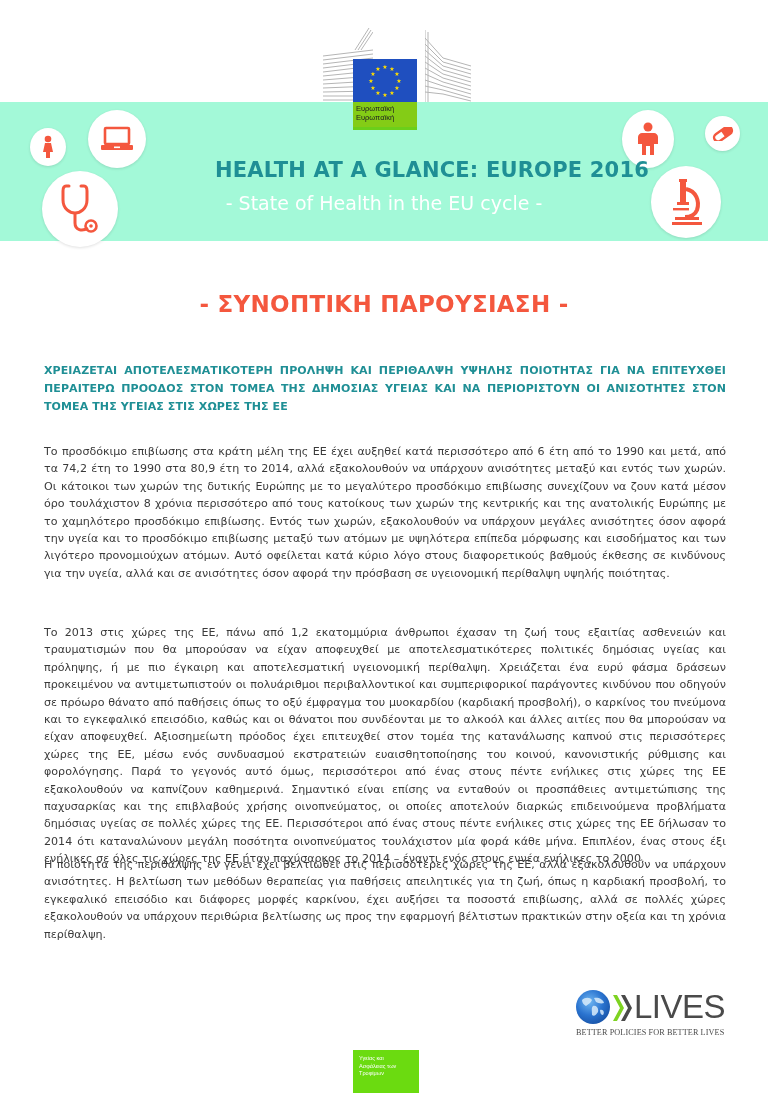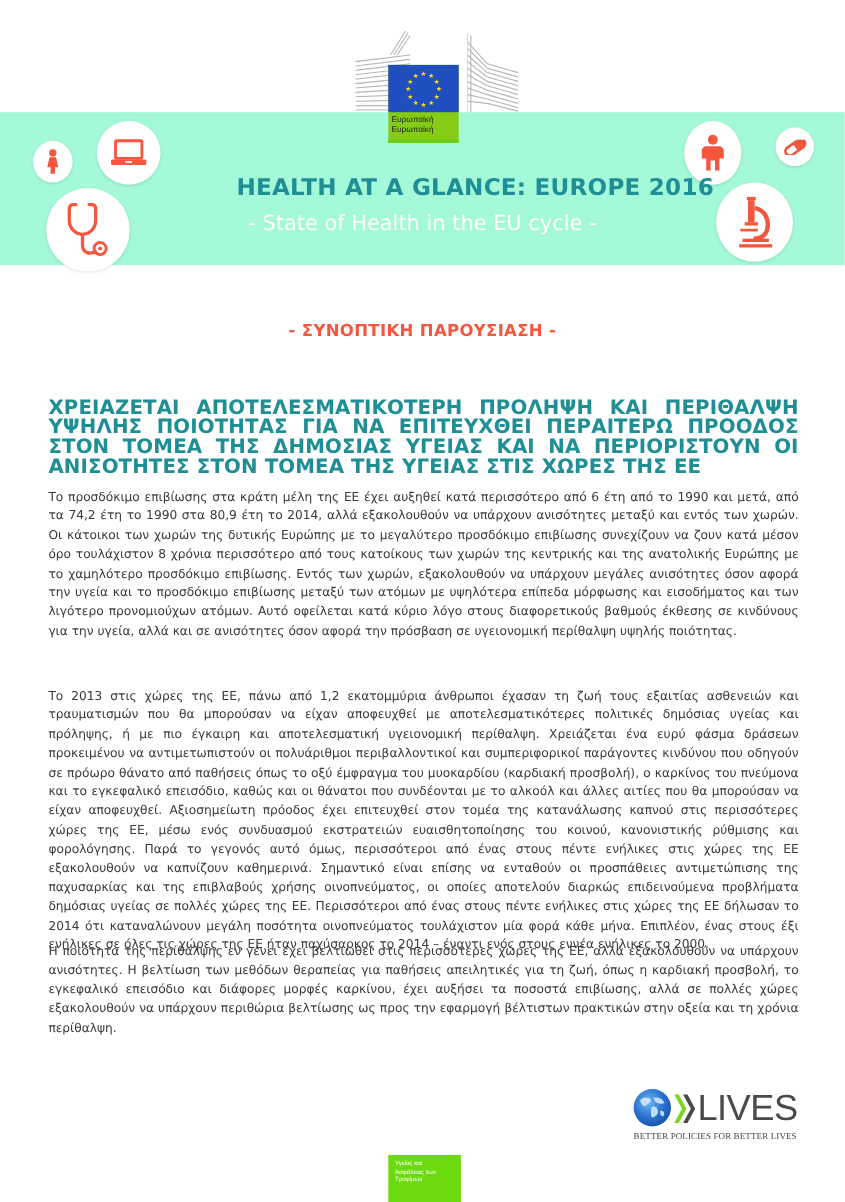--- a/index.html
+++ b/index.html
@@ -23,23 +23,23 @@
 
   .circle { position: absolute; border-radius: 50%; background: #ffffff; box-shadow: 0 1px 3px rgba(0,0,0,0.12); display: flex; align-items: center; justify-content: center; }
   .c-woman { left: 30px; top: 128px; width: 36px; height: 38px; }
   .c-laptop { left: 88px; top: 110px; width: 58px; height: 58px; }
   .c-steth { left: 42px; top: 171px; width: 76px; height: 76px; }
   .c-child { left: 622px; top: 110px; width: 52px; height: 58px; }
   .c-pill { left: 705px; top: 116px; width: 35px; height: 35px; }
   .c-micro { left: 651px; top: 166px; width: 70px; height: 72px; }
 
   
-  .section-title { position: absolute; left: 0; top: 291px; width: 768px; text-align: center; font-family: "DejaVu Sans", sans-serif; font-weight: bold; font-size: 15px; color: #f4573e; letter-spacing: 0.3px; }
-
-  .lead { position: absolute; left: 44px; top: 362px; width: 682px; font-family: "DejaVu Sans", sans-serif; font-weight: bold; font-size: 18px; line-height: 18px; color: #1f8f95; text-align: justify; text-align-last: left; letter-spacing: 0.1px; }
+  .section-title { position: absolute; left: 0; top: 291px; width: 768px; text-align: center; font-family: "DejaVu Sans", sans-serif; font-weight: bold; font-size: 23px; color: #f4573e; letter-spacing: 0.3px; }
+
+  .lead { position: absolute; left: 44px; top: 362px; width: 682px; font-family: "DejaVu Sans", sans-serif; font-weight: bold; font-size: 11px; line-height: 18px; color: #1f8f95; text-align: justify; text-align-last: left; letter-spacing: 0.1px; }
 
   .para { position: absolute; left: 44px; width: 682px; font-family: "DejaVu Sans", sans-serif; font-size: 11.1px; line-height: 17.4px; color: #3a3a3a; text-align: justify; text-align-last: left; }
   .p1 { top: 443px; }
   .p2 { top: 624px; }
   .p3 { top: 856px; }
 
   
   .oecd { position: absolute; left: 576px; top: 990px; width: 160px; height: 50px; }
   .oecd-globe { position: absolute; left: 0; top: 0; width: 34px; height: 34px; border-radius: 50%; background: radial-gradient(circle at 40% 35%, #6fb6f2 0%, #2a73cf 45%, #0d3f8f 100%); overflow: hidden; }
   .oecd-chevrons { position: absolute; left: 36px; top: 4px; }

